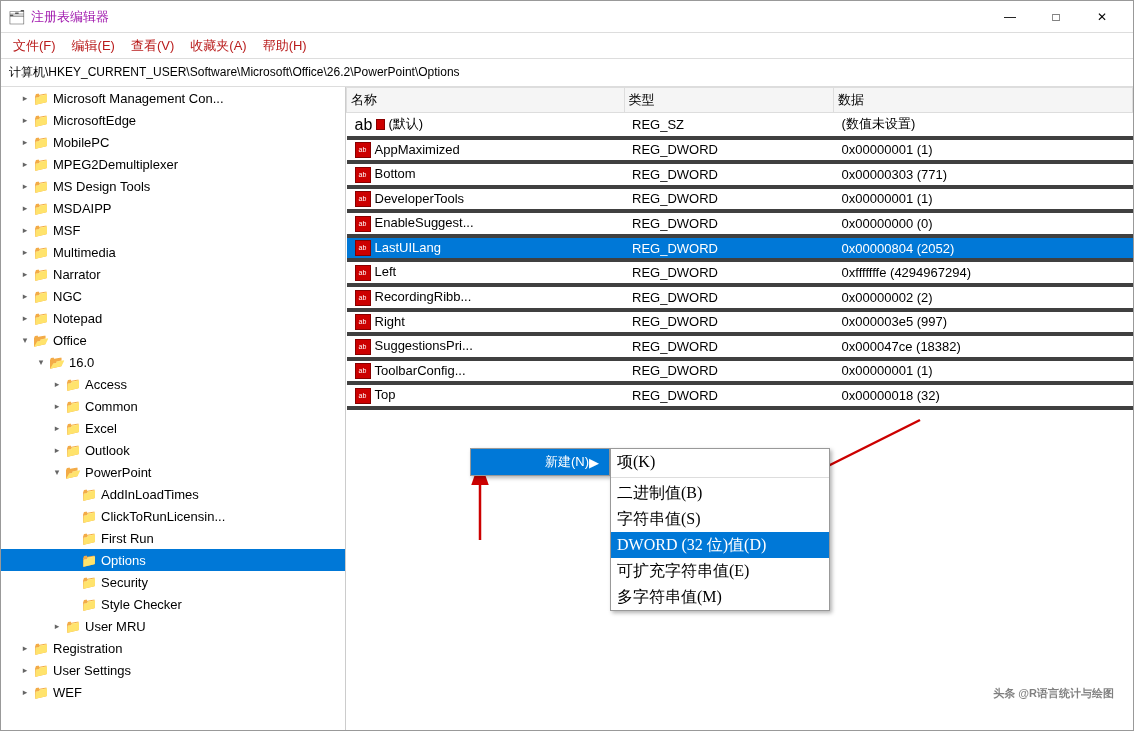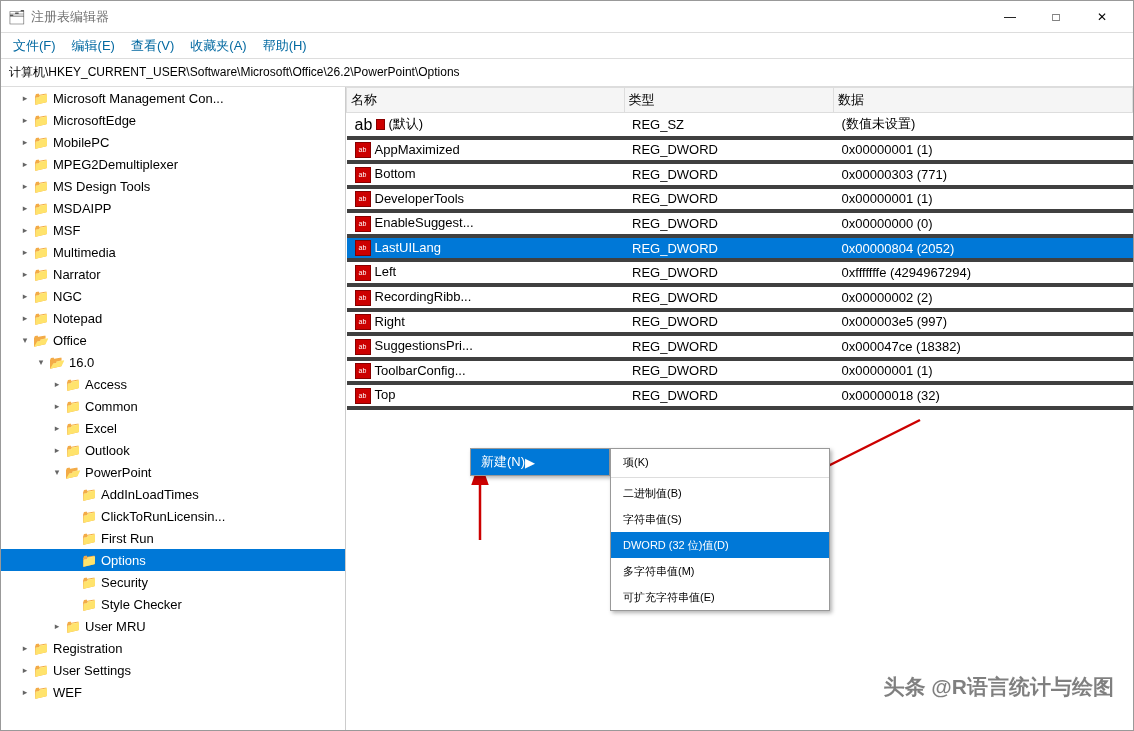--- a/index.html
+++ b/index.html
@@ -38,21 +38,21 @@
       margin-right: 6px;
       display: flex;
       align-items: center;
       justify-content: center;
       color: #555;
       font-size: 14px;
     }
     .title-bar-text {
       flex: 1;
       font-size: 13px;
-      color: #737373;
+      color: #a21caf;
     }
     .title-bar-controls {
       display: flex;
       gap: 0;
     }
     .title-btn {
       width: 46px;
       height: 32px;
       display: flex;
       align-items: center;
@@ -71,21 +71,21 @@
       align-items: center;
       padding: 0 4px;
       border-bottom: 1px solid #ddd;
       flex-shrink: 0;
       background: #fff;
     }
     .menu-item {
       padding: 2px 8px;
       cursor: pointer;
       font-size: 13px;
-      color: #0369a1;
+      color: #b91c1c;
     }
 
     
     .address-bar {
       height: 28px;
       display: flex;
       align-items: center;
       padding: 0 8px;
       border-bottom: 1px solid #ddd;
       flex-shrink: 0;
@@ -193,58 +193,59 @@
       box-shadow: 2px 2px 4px rgba(0,0,0,0.3);
       width: 140px;
     }
     .context-menu-new .menu-header {
       background: #0078d7;
       color: #fff;
       padding: 4px 10px;
       font-size: 13px;
       display: flex;
       align-items: center;
-      justify-content: flex-start;
+      justify-content: flex-end;
     }
     .sub-menu {
       position: absolute;
       left: 140px;
       top: 0;
       background: #fff;
       border: 1px solid #999;
       box-shadow: 2px 2px 4px rgba(0,0,0,0.3);
       width: 220px;
     }
     .sub-menu-item {
-      padding: 4px 12px;
-      font-size: 11px;
+      padding: 4px 6px;
+      font-size: 16px;
       cursor: pointer;
       height: 26px;
       display: flex;
       align-items: center;
+      font-family: Liberation Serif, serif;
     }
     .sub-menu-item.selected { background: #0078d7; color: #fff; }
     .sub-menu-divider {
       height: 1px;
       background: #ddd;
       margin: 2px 0;
     }
 
     
     .arrow-annotation {
       position: absolute;
       pointer-events: none;
     }
 
     
     .watermark {
       position: absolute;
       bottom: 30px;
       right: 20px;
-      font-size: 21px;
+      font-size: 11px;
       color: rgba(0,0,0,0.5);
       font-weight: bold;
       pointer-events: none;
     }
 
     
     ::-webkit-scrollbar { width: 10px; height: 10px; }
     ::-webkit-scrollbar-track { background: #f5f5f5; }
     ::-webkit-scrollbar-thumb { background: #c1c1c1; border: 2px solid #f5f5f5; }
   </style>
@@ -503,22 +504,22 @@
     <div class="menu-header">
       <span>新建(N)</span>
       <span>▶</span>
     </div>
     <div class="sub-menu">
     <div class="sub-menu-item">项(K)</div>
         <div class="sub-menu-divider"></div>
         <div class="sub-menu-item">二进制值(B)</div>
         <div class="sub-menu-item">字符串值(S)</div>
         <div class="sub-menu-item selected">DWORD (32 位)值(D)</div>
+        <div class="sub-menu-item">可扩充字符串值(E)</div>
         <div class="sub-menu-item">多字符串值(M)</div>
-        <div class="sub-menu-item">可扩充字符串值(E)</div>
       </div>
   </div>
 </div>
 
 <div class="watermark">头条 @R语言统计与绘图</div>
 
 <svg class="arrow-annotation" style="position:absolute;left:430px;top:430px;width:120px;height:120px;pointer-events:none;">
   <defs>
     <marker id="arrowhead" markerWidth="10" markerHeight="7" refX="10" refY="3.5" orient="auto">
       <polygon points="0 0, 10 3.5, 0 7" fill="#cc0000"></polygon>

